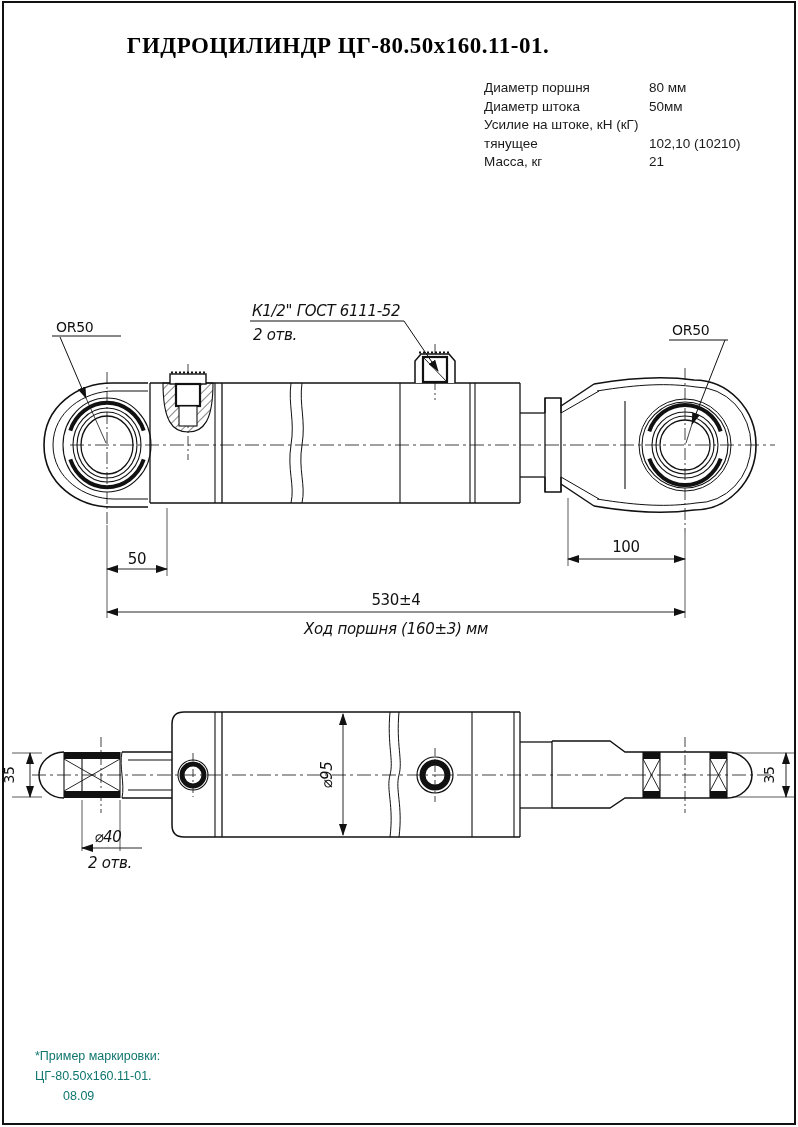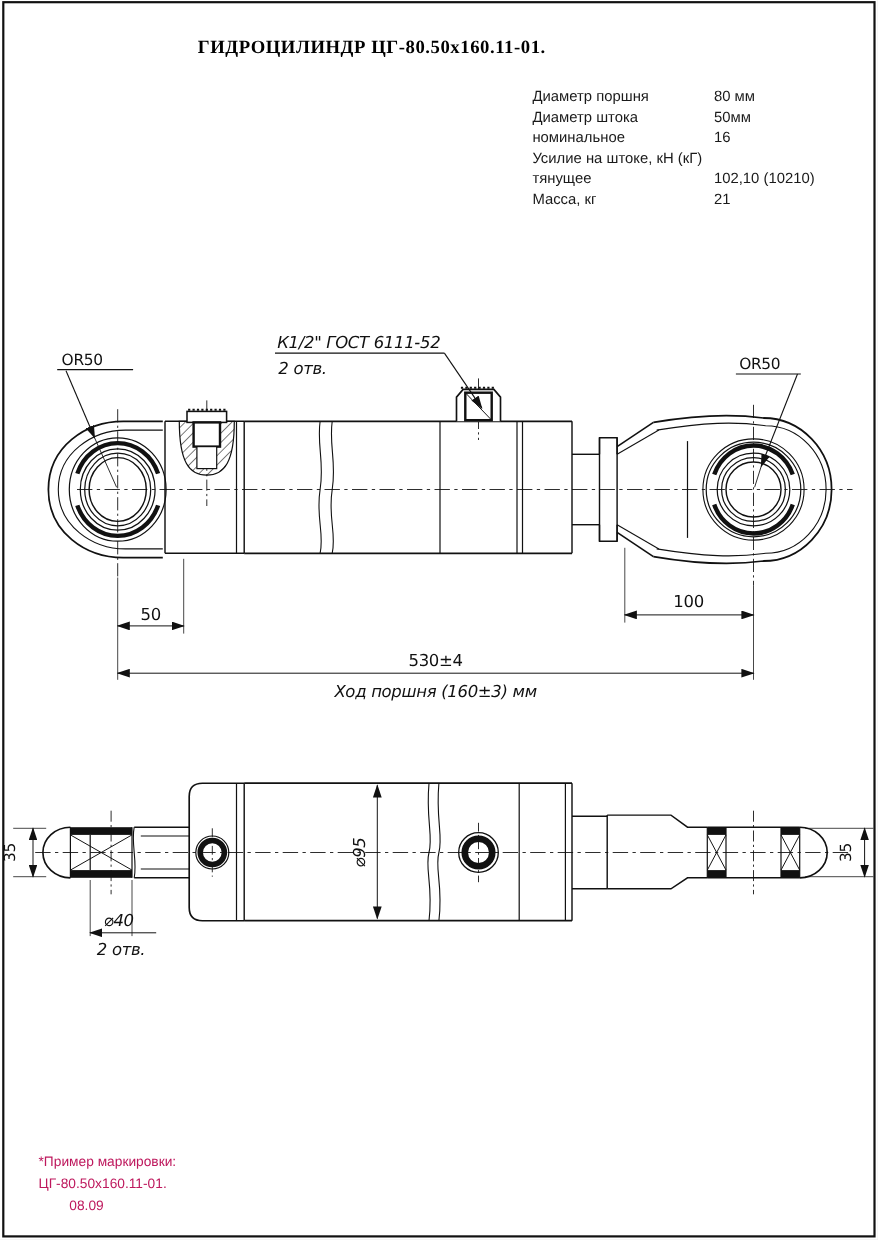--- a/index.html
+++ b/index.html
@@ -1,24 +1,24 @@
 <!DOCTYPE html>
 <html><head>
 <meta charset="utf-8">
 <style>
   html,body{margin:0;padding:0;background:#e8e8e8;}
   .page{position:relative;width:798px;height:1127px;background:#ffffff;overflow:hidden;
         font-family:"Liberation Sans",sans-serif;color:#1a1a1a;}
   .frame{position:absolute;left:2px;top:1px;width:790px;height:1120px;border:2px solid #111;}
   .title{position:absolute;left:0;top:33px;width:676px;text-align:center;
-         font-family:"Liberation Serif",serif;font-weight:bold;font-size:17px;color:#000;
+         font-family:"Liberation Serif",serif;font-weight:bold;font-size:23px;color:#000;
          letter-spacing:0.5px;white-space:nowrap;}
   .specs{position:absolute;left:484px;top:79px;font-size:13.5px;line-height:18.6px;}
   .spec-row{display:grid;grid-template-columns:165px auto;white-space:nowrap;}
-  .footer{position:absolute;left:35px;top:1046px;font-size:12.5px;line-height:20px;color:#be185d;}
+  .footer{position:absolute;left:35px;top:1046px;font-size:12.5px;line-height:20px;color:#0f766e;}
   .footer .ind{padding-left:28px;}
   svg.draw{position:absolute;left:0;top:0;}
   .dtxt{font-family:"DejaVu Sans",sans-serif;font-size:15px;fill:#111;letter-spacing:-0.3px;}
   .it{font-style:italic;}
   .sm{font-size:14px;}
 </style>
 </head>
 <body>
 
 <div class="page">
@@ -27,24 +27,20 @@
   <div class="title">ГИДРОЦИЛИНДР ЦГ-80.50х160.11-01.</div>
 
   <div class="specs">
     <div class="spec-row">
       <span>Диаметр поршня</span>
       <span>80 мм</span>
     </div>
     <div class="spec-row">
       <span>Диаметр штока</span>
       <span>50мм</span>
-    </div>
-    <div class="spec-row">
-      <span>номинальное</span>
-      <span>16</span>
     </div>
     <div class="spec-row">
       <span>Усилие на штоке, кН (кГ)</span>
       <span></span>
     </div>
     <div class="spec-row">
       <span>тянущее</span>
       <span>102,10 (10210)</span>
     </div>
     <div class="spec-row">

